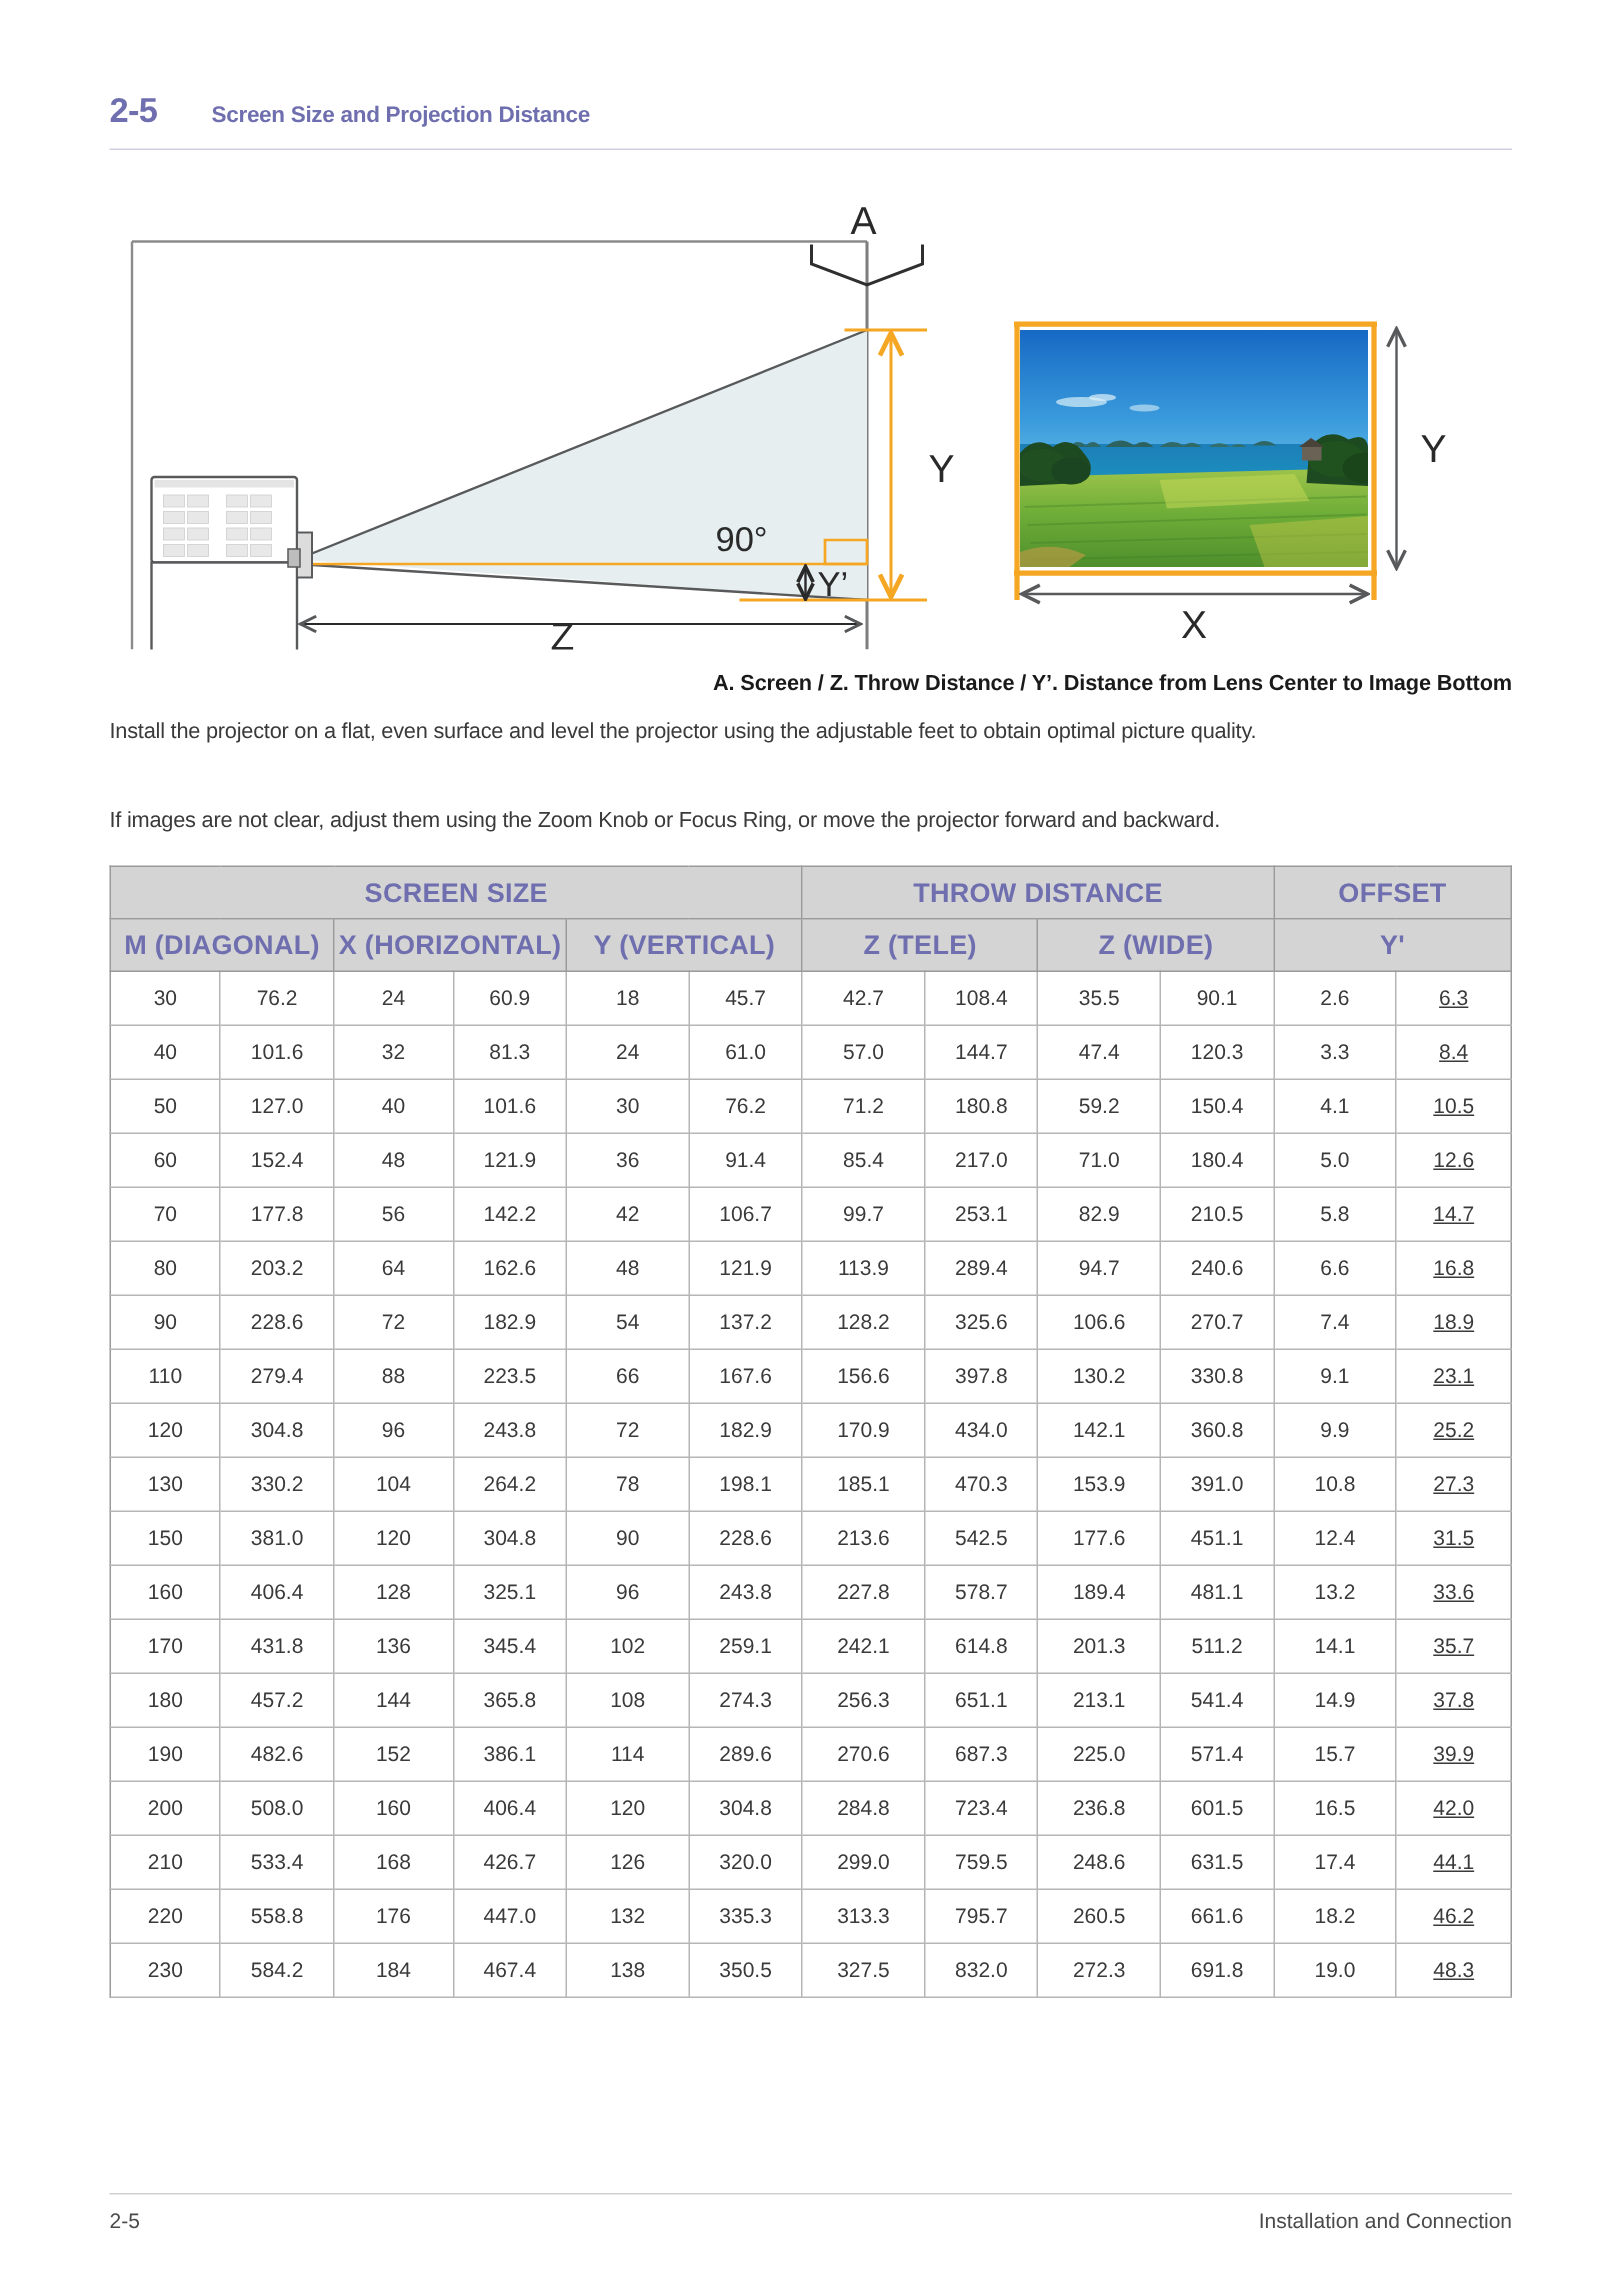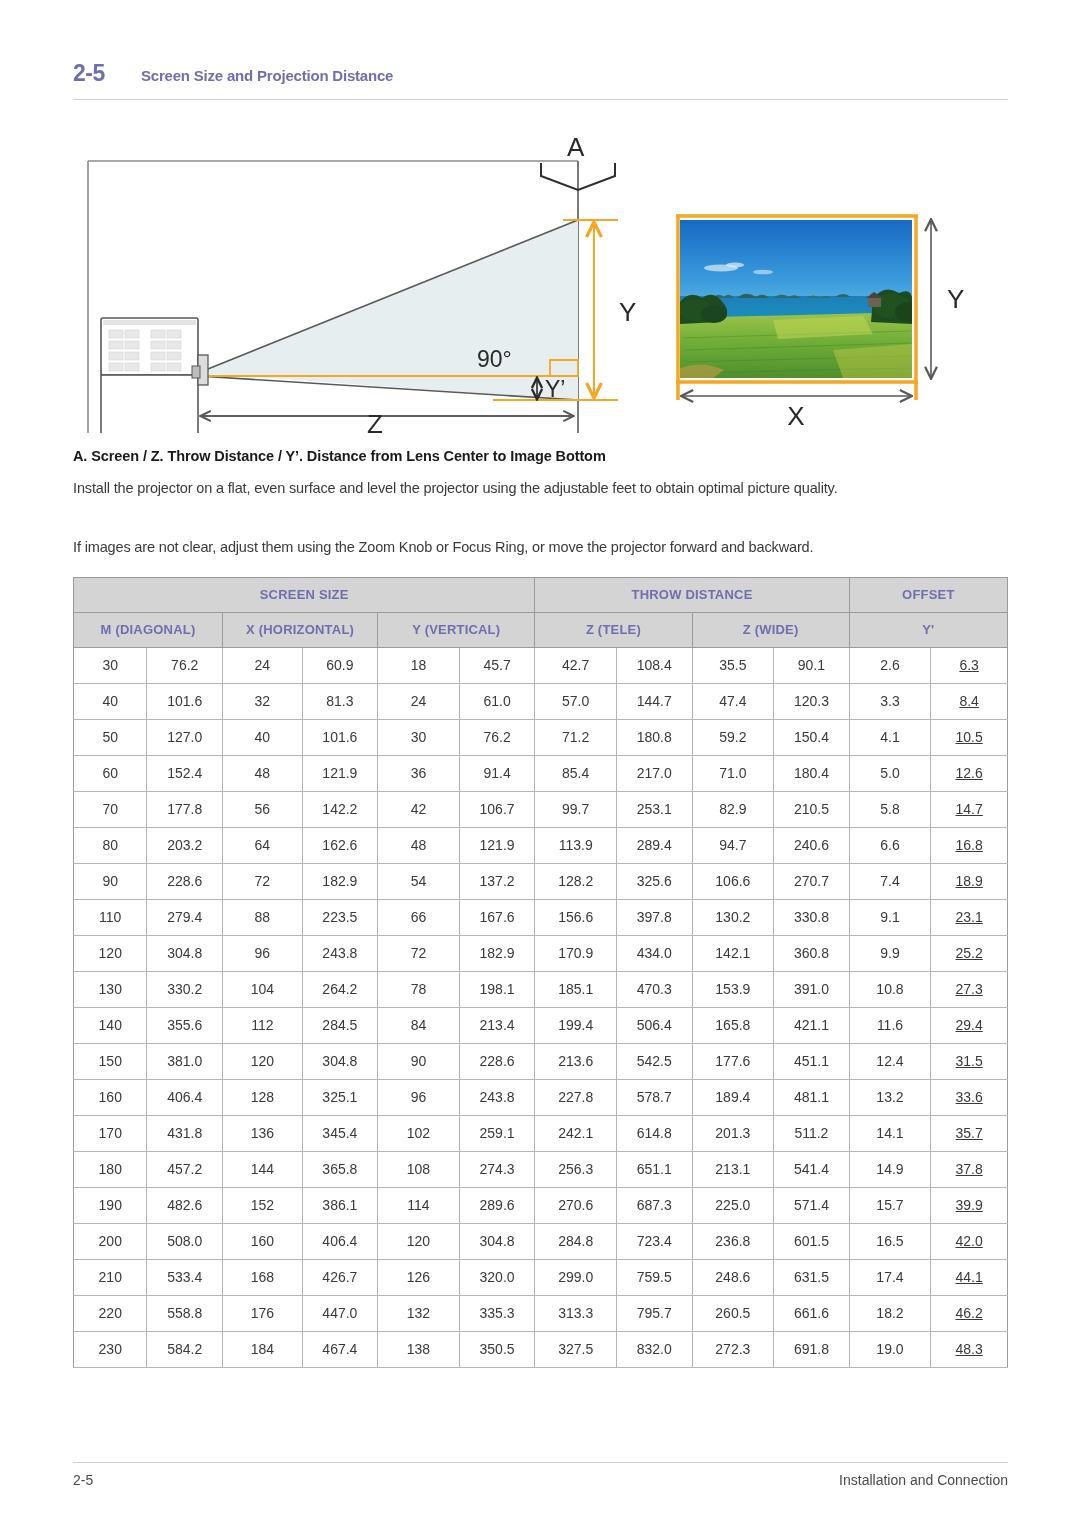--- a/index.html
+++ b/index.html
@@ -56,21 +56,21 @@
     width: 935px;
     height: 305px;
   }
   .figure-wrap svg { display: block; }
 
   .fig-caption {
     position: absolute;
     left: 73px;
     top: 448px;
     width: 935px;
-    text-align: left;
+    text-align: right;
     font-size: 14.5px;
     font-weight: bold;
     color: #1a1a1a;
     letter-spacing: -0.1px;
   }
 
   
   .body-text {
     position: absolute;
     left: 73px;
@@ -93,21 +93,21 @@
   }
   .spec-table th,
   .spec-table td {
     border: 1px solid #9a9a9a;
     text-align: center;
     padding: 0;
   }
   .spec-table thead th {
     background: #d4d4d4;
     color: #6f6fb0;
-    font-size: 13px;
+    font-size: 18px;
     font-weight: bold;
     letter-spacing: 0.2px;
     height: 34px;
     line-height: 34px;
   }
   .spec-table tbody td {
     font-size: 14px;
     color: #3a3a3a;
     height: 35px;
     line-height: 35px;
@@ -478,34 +478,20 @@
         <td>78</td>
         <td>198.1</td>
         <td>185.1</td>
         <td>470.3</td>
         <td>153.9</td>
         <td>391.0</td>
         <td>10.8</td>
         <td>27.3</td>
       </tr>
       <tr>
-        <td>140</td>
-        <td>355.6</td>
-        <td>112</td>
-        <td>284.5</td>
-        <td>84</td>
-        <td>213.4</td>
-        <td>199.4</td>
-        <td>506.4</td>
-        <td>165.8</td>
-        <td>421.1</td>
-        <td>11.6</td>
-        <td>29.4</td>
-      </tr>
-      <tr>
         <td>150</td>
         <td>381.0</td>
         <td>120</td>
         <td>304.8</td>
         <td>90</td>
         <td>228.6</td>
         <td>213.6</td>
         <td>542.5</td>
         <td>177.6</td>
         <td>451.1</td>

